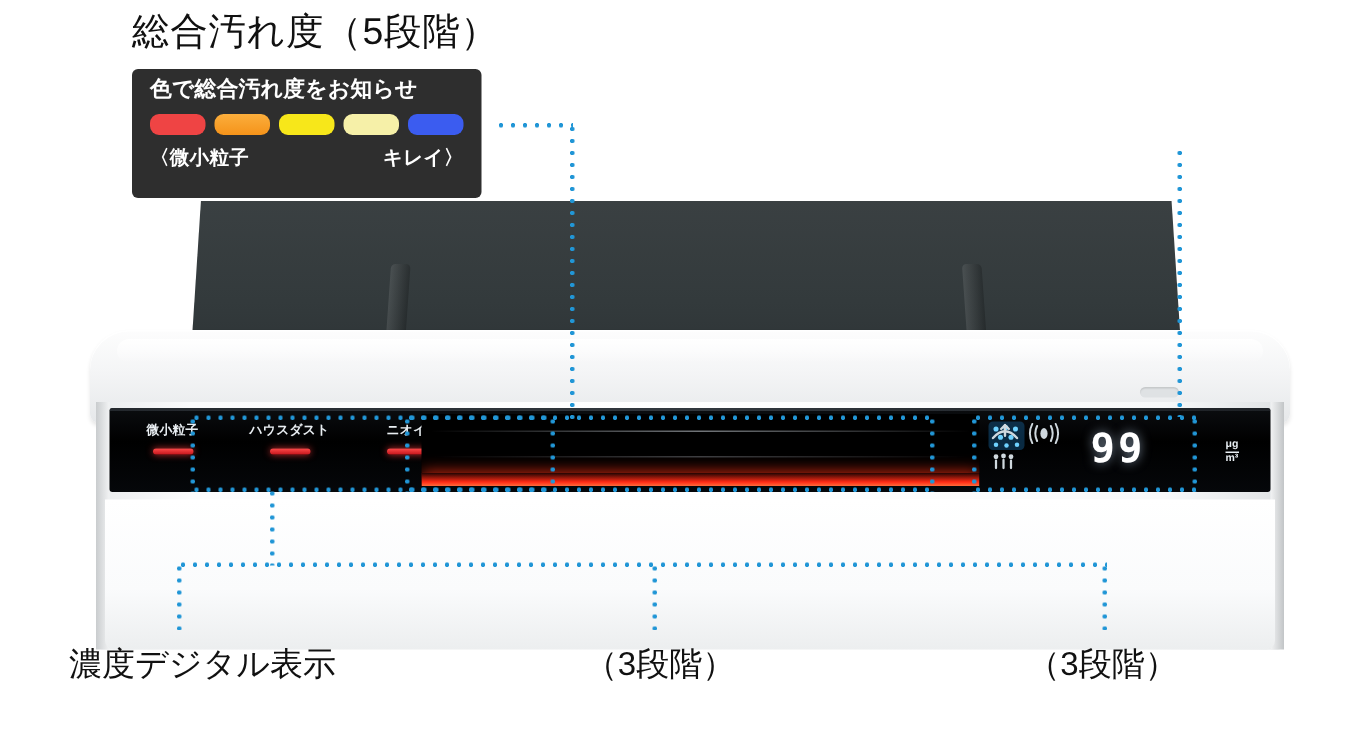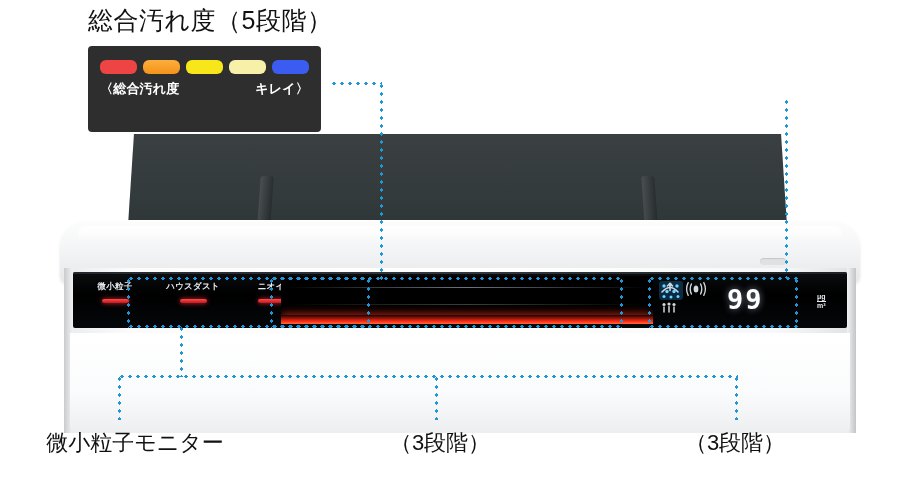--- a/index.html
+++ b/index.html
@@ -209,29 +209,30 @@
   .caption .sub{font-size:22px;}
 </style>
 </head>
 <body>
 
 <div id="stage">
 
   <div class="abs heading" style="left:88px;top:4px;">総合汚れ度（5段階）</div>
 
   <div class="abs" id="legend-box">
+    <div id="legend-title">色で総合汚れ度をお知らせ</div>
     <div id="legend-swatches">
       <div class="swatch" style="background:#ef4444"></div>
       <div class="swatch" style="background:linear-gradient(180deg,#fbae3c,#f5931a)"></div>
       <div class="swatch" style="background:#f7e71a"></div>
       <div class="swatch" style="background:#f6f0a8"></div>
       <div class="swatch" style="background:#3b5cf0"></div>
     </div>
     <div id="legend-footer">
-      <span>〈総合汚れ度</span>
+      <span>〈微小粒子</span>
       <span>キレイ〉</span>
     </div>
   </div>
 
 
   <div class="abs" id="device">
 
     <div id="lid">
       <div class="lid-crease" id="lid-crease-l"></div>
       <div class="lid-crease" id="lid-crease-r"></div>
@@ -338,21 +339,21 @@
   <div class="dash-v" style="left:648px;top:277px;height:51px;"></div>
   <div class="dash-v" style="left:795px;top:277px;height:51px;"></div>
 
   <div class="dash-v" style="left:180px;top:325px;height:52px;"></div>
   <div class="dash-h" style="left:118px;top:375px;width:620px;"></div>
   <div class="dash-v" style="left:118px;top:375px;height:45px;"></div>
   <div class="dash-v" style="left:435px;top:375px;height:45px;"></div>
   <div class="dash-v" style="left:735px;top:375px;height:45px;"></div>
 
   <div class="caption" style="left:10px;top:428px;width:250px;">
-    <div>微小粒子モニター</div>
+    <div>濃度デジタル表示</div>
   </div>
 
   <div class="caption" style="left:305px;top:428px;width:270px;">
     <div class="sub">（3段階）</div>
   </div>
 
   <div class="caption" style="left:625px;top:428px;width:220px;">
     <div class="sub">（3段階）</div>
   </div>
 

